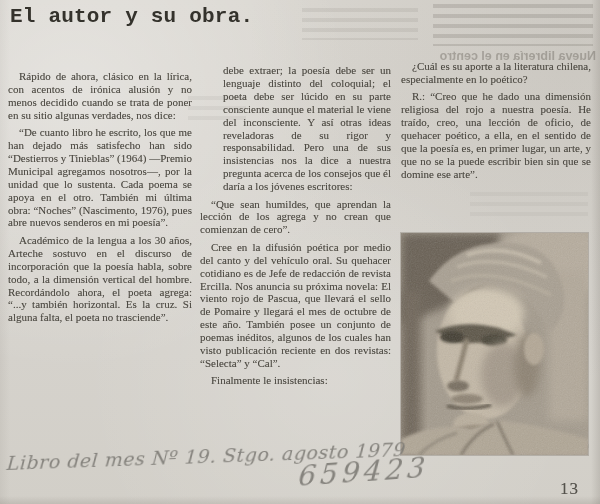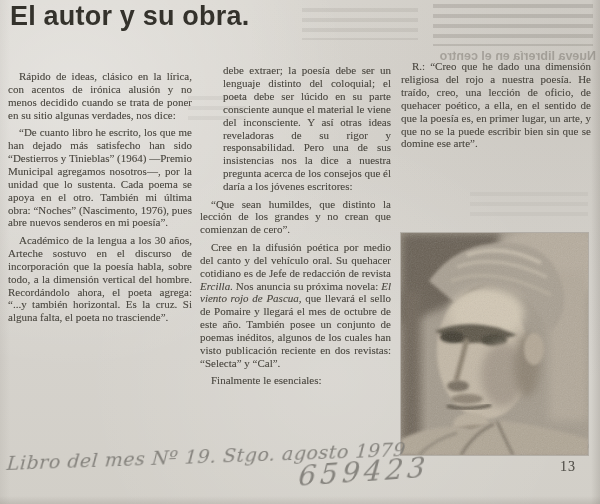--- a/index.html
+++ b/index.html
@@ -12,47 +12,47 @@
       radial-gradient(circle at 55% 75%, rgba(255,255,255,0.14), rgba(255,255,255,0) 50%),
       radial-gradient(circle at 96% 10%, rgba(130,124,114,0.16), rgba(130,124,114,0) 45%),
       linear-gradient(90deg, rgba(120,114,106,0.10) 0px, rgba(120,114,106,0) 10px),
       linear-gradient(270deg, rgba(110,104,96,0.20) 0px, rgba(110,104,96,0) 9px),
       linear-gradient(0deg, rgba(110,104,96,0.18) 0px, rgba(110,104,96,0) 8px),
       linear-gradient(#dad7d1,#d5d2cc 70%,#d2cfc8);
   }
   
   .headline{
     position:absolute;left:10px;top:4px;width:330px;
-    font-family:Liberation Sans, sans-serif;font-weight:700;
-    font-size:27px;line-height:25px;color:#34322c;
+    font-family:Liberation Mono, monospace;font-weight:700;
+    font-size:21px;line-height:25px;color:#34322c;
     letter-spacing:0.2px;
   }
   
   .col{
     position:absolute;text-align:justify;color:#4d4a43;
     font-size:11px;line-height:12.9px;
     text-shadow:0 0 0.4px rgba(60,56,48,0.35);
   }
   .col p{margin:0 0 4.5px 0;text-indent:11px;}
   .col p.noindent{text-indent:0;margin-left:23px;}
   .col1{left:8px;top:70px;width:184px;}
   .col2{left:200px;top:64px;width:191px;}
   .col3{left:401px;top:60px;width:190px;}
-  .ital{font-style:italic;}
+  .ital{}
   
   .photo{
     position:absolute;left:401px;top:233px;width:187px;height:222px;
     overflow:hidden;background:#a39a8c;
     box-shadow:0 0 0 1px rgba(140,134,124,0.45);
   }
   .photo svg{display:block;}
   
   .pageno{
-    position:absolute;left:560px;top:459px;
-    font-size:14px;color:#55534d;letter-spacing:1px;
+    position:absolute;left:560px;top:479px;
+    font-size:17px;color:#55534d;letter-spacing:1px;
     text-shadow:0 0 0.4px rgba(60,56,48,0.4);
   }
   
   .hand{
     position:absolute;color:rgba(125,123,118,0.9);
     font-family:"DejaVu Serif",serif;font-style:italic;
     white-space:nowrap;
   }
   .hand-note{
     left:8px;top:452px;font-size:19px;letter-spacing:0.5px;
@@ -94,33 +94,34 @@
   <div class="ghost-bars ghost-c"></div>
   <div class="ghost-bars ghost-d"></div>
   <div class="ghost-bars ghost-e"></div>
   <div class="ghost-headline">Nueva librería en el centro</div>
 
   <div class="headline">
     <div>El autor y su obra.</div>
   </div>
 
   <div class="col col1">
-    <p>Rápido de ideas, clásico en la lírica, con acentos de irónica alusión y no menos decidido cuando se trata de poner en su sitio algunas verdades, nos dice:</p>
+    <p>Rápido de ahora, clásico en la lírica, con acentos de irónica alusión y no menos decidido cuando se trata de poner en su sitio algunas verdades, nos dice:</p>
     <p>“De cuanto libro he escrito, los que me han dejado más satisfecho han sido “Destierros y Tinieblas” (1964) —Premio Municipal agregamos nosotros—, por la unidad que lo sustenta. Cada poema se apoya en el otro. También mi última obra: “Noches” (Nascimento, 1976), pues abre nuevos senderos en mi poesía”.</p>
     <p>Académico de la lengua a los 30 años, Arteche sostuvo en el discurso de incorporación que la poesía habla, sobre todo, a la dimensión vertical del hombre. Recordándolo ahora, el poeta agrega: “...y también horizontal. Es la cruz. Si alguna falta, el poeta no trasciende”.</p>
   </div>
 
   <div class="col col2">
     <p class="noindent">debe extraer; la poesía debe ser un lenguaje distinto del coloquial; el poeta debe ser lúcido en su parte consciente aunque el material le viene del inconsciente. Y así otras ideas reveladoras de su rigor y responsabilidad. Pero una de sus insistencias nos la dice a nuestra pregunta acerca de los consejos que él daría a los jóvenes escritores:</p>
-    <p>“Que sean humildes, que distinto la lección de los grandes y no crean que comienzan de cero”.</p>
+    <p>“Que sean humildes, que aprendan la lección de los agrega y no crean que comienzan de cero”.</p>
     <p><span>Cree en la difusión poética por medio del canto y del vehículo oral. Su quehacer cotidiano es de Jefe de redacción de revista </span><span class="ital">Ercilla.</span><span> Nos anuncia su próxima novela: </span><span class="ital">El viento rojo de Pascua,</span><span> que llevará el sello de Pomaire y llegará el mes de octubre de este año. También posee un conjunto de poemas inéditos, algunos de los cuales han visto publicación reciente en dos revistas: “Selecta” y “Cal”.</span></p>
-    <p>Finalmente le esenciales:</p>
+    <p>Finalmente le insistencias:</p>
   </div>
 
   <div class="col col3">
+    <p>¿Cuál es su aporte a la literatura chilena, especialmente en lo poético?</p>
     <p>R.: “Creo que he dado una dimensión religiosa del rojo a nuestra poesía. He traído, creo, una lección de oficio, de quehacer poético, a ella, en el sentido de que la poesía es, en primer lugar, un arte, y que no se la puede escribir bien sin que se domine ese arte”.</p>
   </div>
 
   <div class="photo">
     <svg viewBox="0 0 187 222" width="187" height="222">
       <defs>
         <filter id="soft" x="-30%" y="-30%" width="160%" height="160%">
             <feGaussianBlur stdDeviation="4"></feGaussianBlur>
           </filter>
         <filter id="soft2" x="-30%" y="-30%" width="160%" height="160%">

